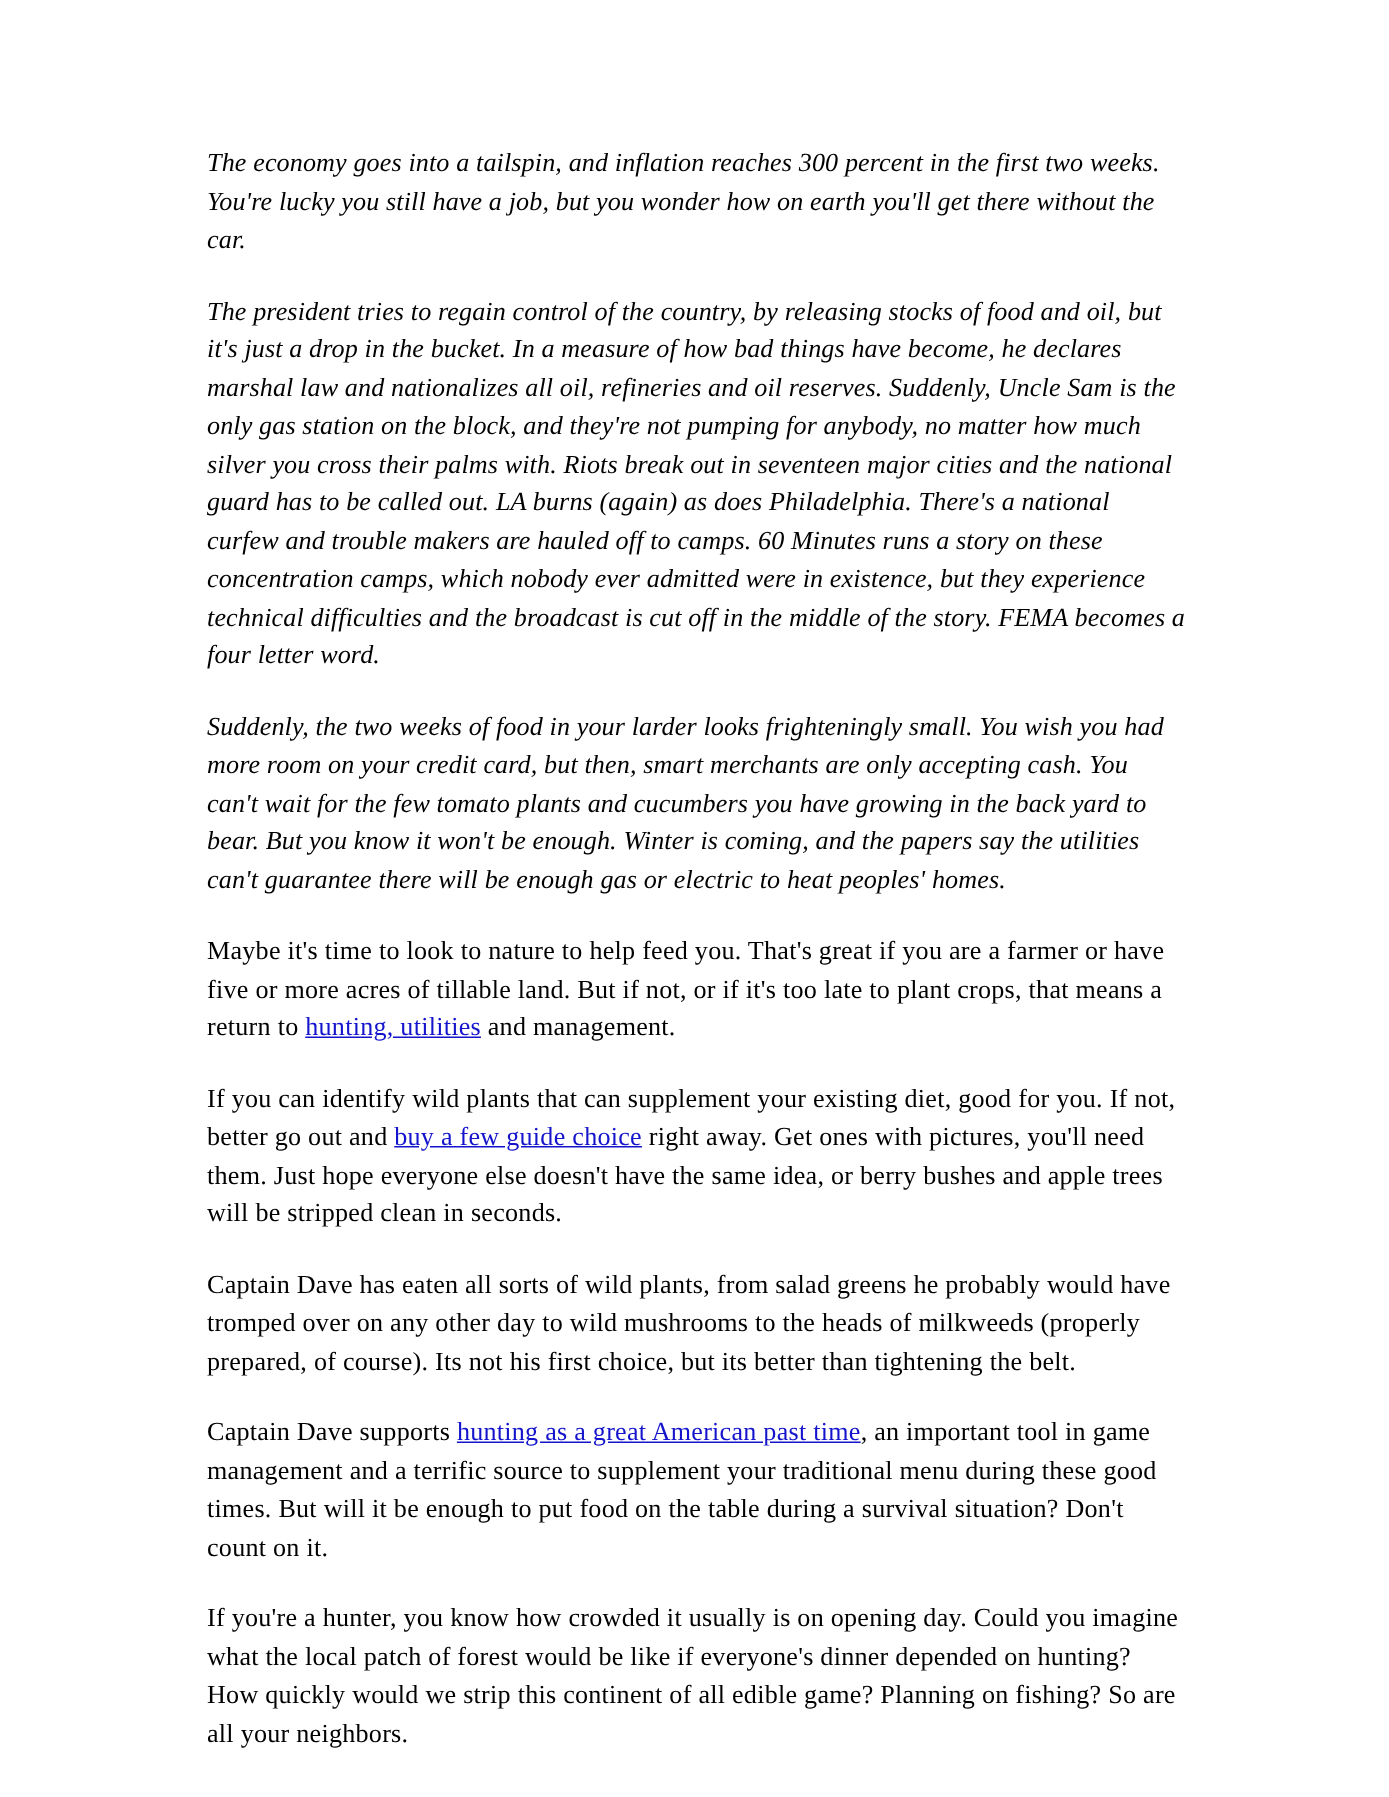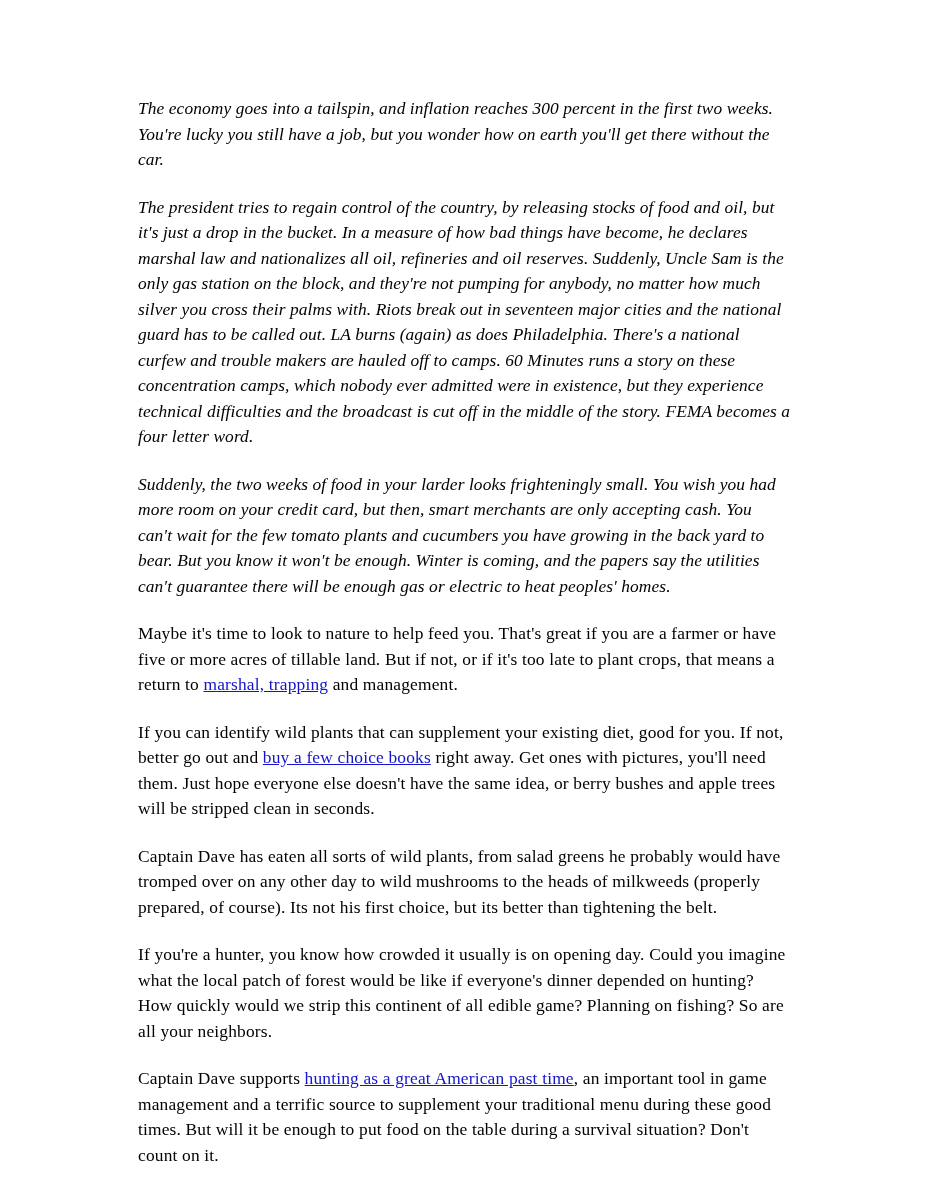--- a/index.html
+++ b/index.html
@@ -44,19 +44,19 @@
   }
 </style>
 </head>
 <body>
 
 <div class="page">
   <div class="content" id="doc-body">
       <p class="italic"><span>The economy goes into a tailspin, and inflation reaches 300 percent in the first two weeks. You're lucky you still have a job, but you wonder how on earth you'll get there without the car.</span></p>
       <p class="italic"><span>The president tries to regain control of the country, by releasing stocks of food and oil, but it's just a drop in the bucket. In a measure of how bad things have become, he declares marshal law and nationalizes all oil, refineries and oil reserves. Suddenly, Uncle Sam is the only gas station on the block, and they're not pumping for anybody, no matter how much silver you cross their palms with. Riots break out in seventeen major cities and the national guard has to be called out. LA burns (again) as does Philadelphia. There's a national curfew and trouble makers are hauled off to camps. 60 Minutes runs a story on these concentration camps, which nobody ever admitted were in existence, but they experience technical difficulties and the broadcast is cut off in the middle of the story. FEMA becomes a four letter word.</span></p>
       <p class="italic"><span>Suddenly, the two weeks of food in your larder looks frighteningly small. You wish you had more room on your credit card, but then, smart merchants are only accepting cash. You can't wait for the few tomato plants and cucumbers you have growing in the back yard to bear. But you know it won't be enough. Winter is coming, and the papers say the utilities can't guarantee there will be enough gas or electric to heat peoples' homes.</span></p>
-      <p class="roman"><span>Maybe it's time to look to nature to help feed you. That's great if you are a farmer or have five or more acres of tillable land. But if not, or if it's too late to plant crops, that means a return to </span><a class="doc-link" href="#">marshal, trapping</a><span> and management.</span></p>
-      <p class="roman"><span>If you can identify wild plants that can supplement your existing diet, good for you. If not, better go out and </span><a class="doc-link" href="#">buy a few choice books</a><span> right away. Get ones with pictures, you'll need them. Just hope everyone else doesn't have the same idea, or berry bushes and apple trees will be stripped clean in seconds.</span></p>
+      <p class="roman"><span>Maybe it's time to look to nature to help feed you. That's great if you are a farmer or have five or more acres of tillable land. But if not, or if it's too late to plant crops, that means a return to </span><a class="doc-link" href="#">hunting, utilities</a><span> and management.</span></p>
+      <p class="roman"><span>If you can identify wild plants that can supplement your existing diet, good for you. If not, better go out and </span><a class="doc-link" href="#">buy a few guide choice</a><span> right away. Get ones with pictures, you'll need them. Just hope everyone else doesn't have the same idea, or berry bushes and apple trees will be stripped clean in seconds.</span></p>
       <p class="roman"><span>Captain Dave has eaten all sorts of wild plants, from salad greens he probably would have tromped over on any other day to wild mushrooms to the heads of milkweeds (properly prepared, of course). Its not his first choice, but its better than tightening the belt.</span></p>
+      <p class="roman"><span>Captain Dave supports </span><a class="doc-link" href="#">hunting as a great American past time</a><span>, an important tool in game management and a terrific source to supplement your traditional menu during these good times. But will it be enough to put food on the table during a survival situation? Don't count on it.</span></p>
       <p class="roman"><span>If you're a hunter, you know how crowded it usually is on opening day. Could you imagine what the local patch of forest would be like if everyone's dinner depended on hunting? How quickly would we strip this continent of all edible game? Planning on fishing? So are all your neighbors.</span></p>
-      <p class="roman"><span>Captain Dave supports </span><a class="doc-link" href="#">hunting as a great American past time</a><span>, an important tool in game management and a terrific source to supplement your traditional menu during these good times. But will it be enough to put food on the table during a survival situation? Don't count on it.</span></p>
     </div>
 </div>
 
 </body></html>

